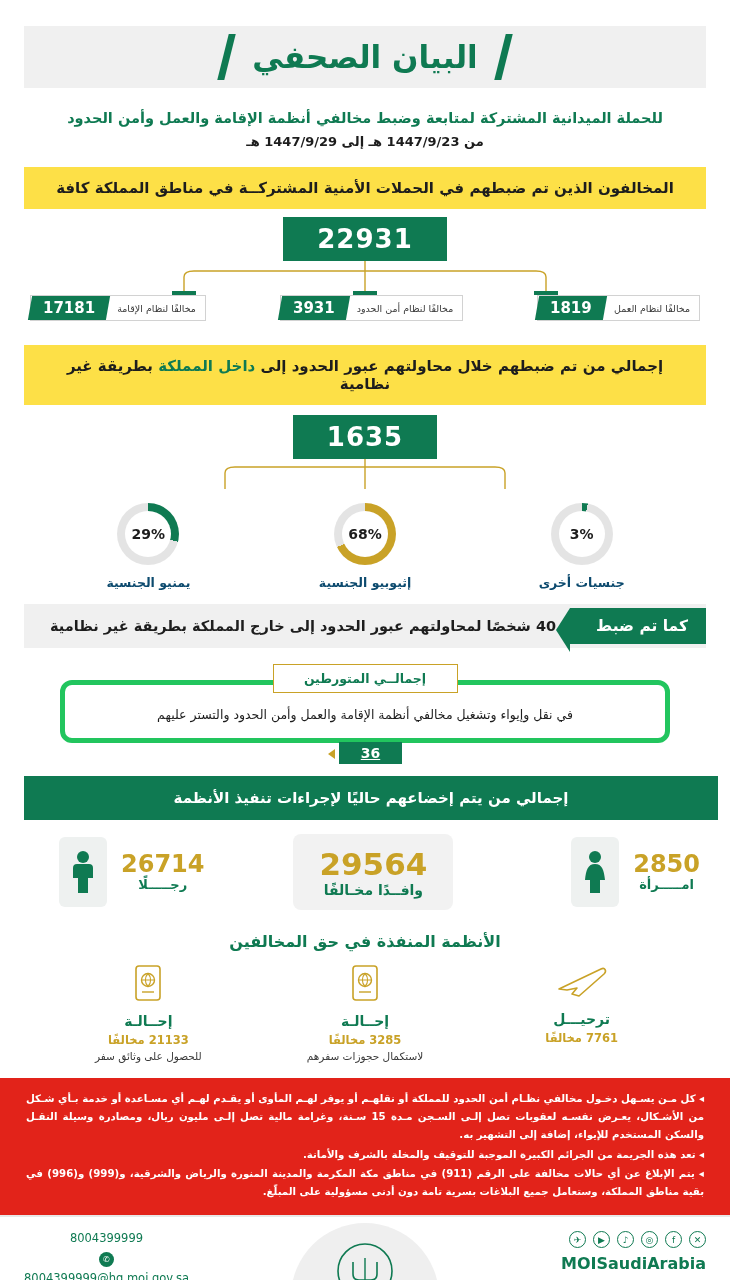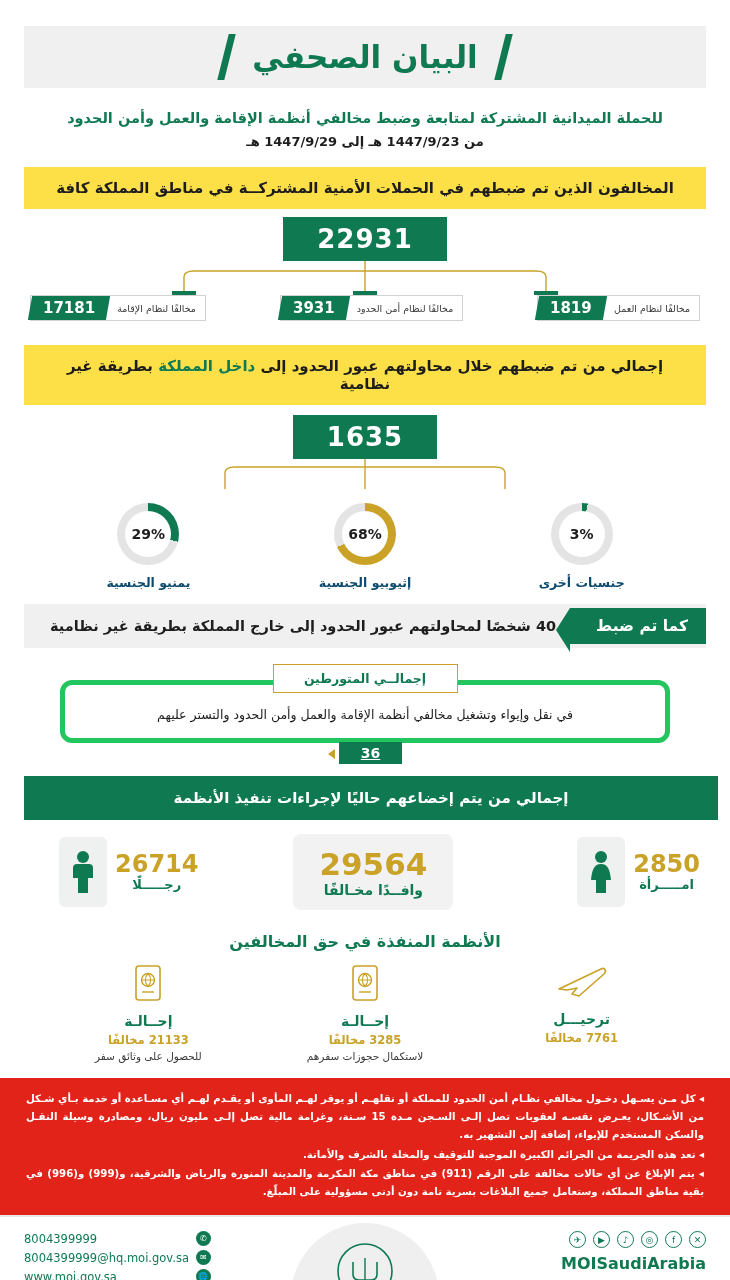--- a/index.html
+++ b/index.html
@@ -152,21 +152,21 @@
     background: #0f7a52; color:#fff;
     font-size: 15px; font-weight: bold; text-align:center;
     padding: 13px 0;
   }
 
   
   .stats {
     display:flex; align-items:center; justify-content: space-between;
     margin: 14px 30px 0 30px;
   }
-  .stat { display:flex; align-items:center; gap: 8px; padding-left: 29px; }
+  .stat { display:flex; align-items:center; gap: 14px; padding-left: 29px; }
   .stat .num { font-size: 24px; font-weight:bold; color:#c9a227; line-height:1.05; text-align:center;}
   .stat .lbl { font-size: 13px; font-weight:bold; color:#0f7a52; text-align:center; letter-spacing:1px;}
   .icon-box {
     width: 48px; height: 70px; background:#eef1f0; border-radius:6px;
     display:flex; align-items:center; justify-content:center;
   }
   .stat-center {
     background:#f2f2f2; border-radius: 8px; padding: 12px 26px; text-align:center;
   }
   .stat-center .num { font-size: 31px; font-weight:bold; color:#c9a227; }
@@ -198,21 +198,21 @@
   .footer-inner { display:flex; justify-content: space-between; padding: 14px 24px 0 24px; align-items:flex-start;}
   .social { display:flex; gap:7px; color:#0f7a52; }
   .soc {
     width: 17px; height: 17px; border-radius:50%;
     border: 1.2px solid #0f7a52; color:#0f7a52;
     display:flex; align-items:center; justify-content:center; font-size:9px;
   }
   .f-left { text-align:right; }
   .f-left .l { font-size:16px; color:#0f7a52; margin-top:6px; font-weight:600;}
   .f-right { text-align:left; direction:ltr; }
-  .f-right .r { font-size:11.5px; color:#0f7a52; margin-bottom:4px; display:flex; align-items:center; gap:7px; justify-content:space-between;}
+  .f-right .r { font-size:11.5px; color:#0f7a52; margin-bottom:4px; display:flex; align-items:center; gap:7px; justify-content:flex-start;flex-direction:column;}
   .f-right .ic {
     width:15px;height:15px;border-radius:50%;background:#0f7a52;color:#fff;
     display:flex;align-items:center;justify-content:center;font-size:8px;
   }
   .emblem {
     position:absolute; left:50%; transform:translateX(-50%); top: 8px;
     width: 148px; height: 96px; background:#efefef;
     border-top-left-radius: 74px; border-top-right-radius: 74px;
     display:flex; align-items:center; justify-content:center;
   }

